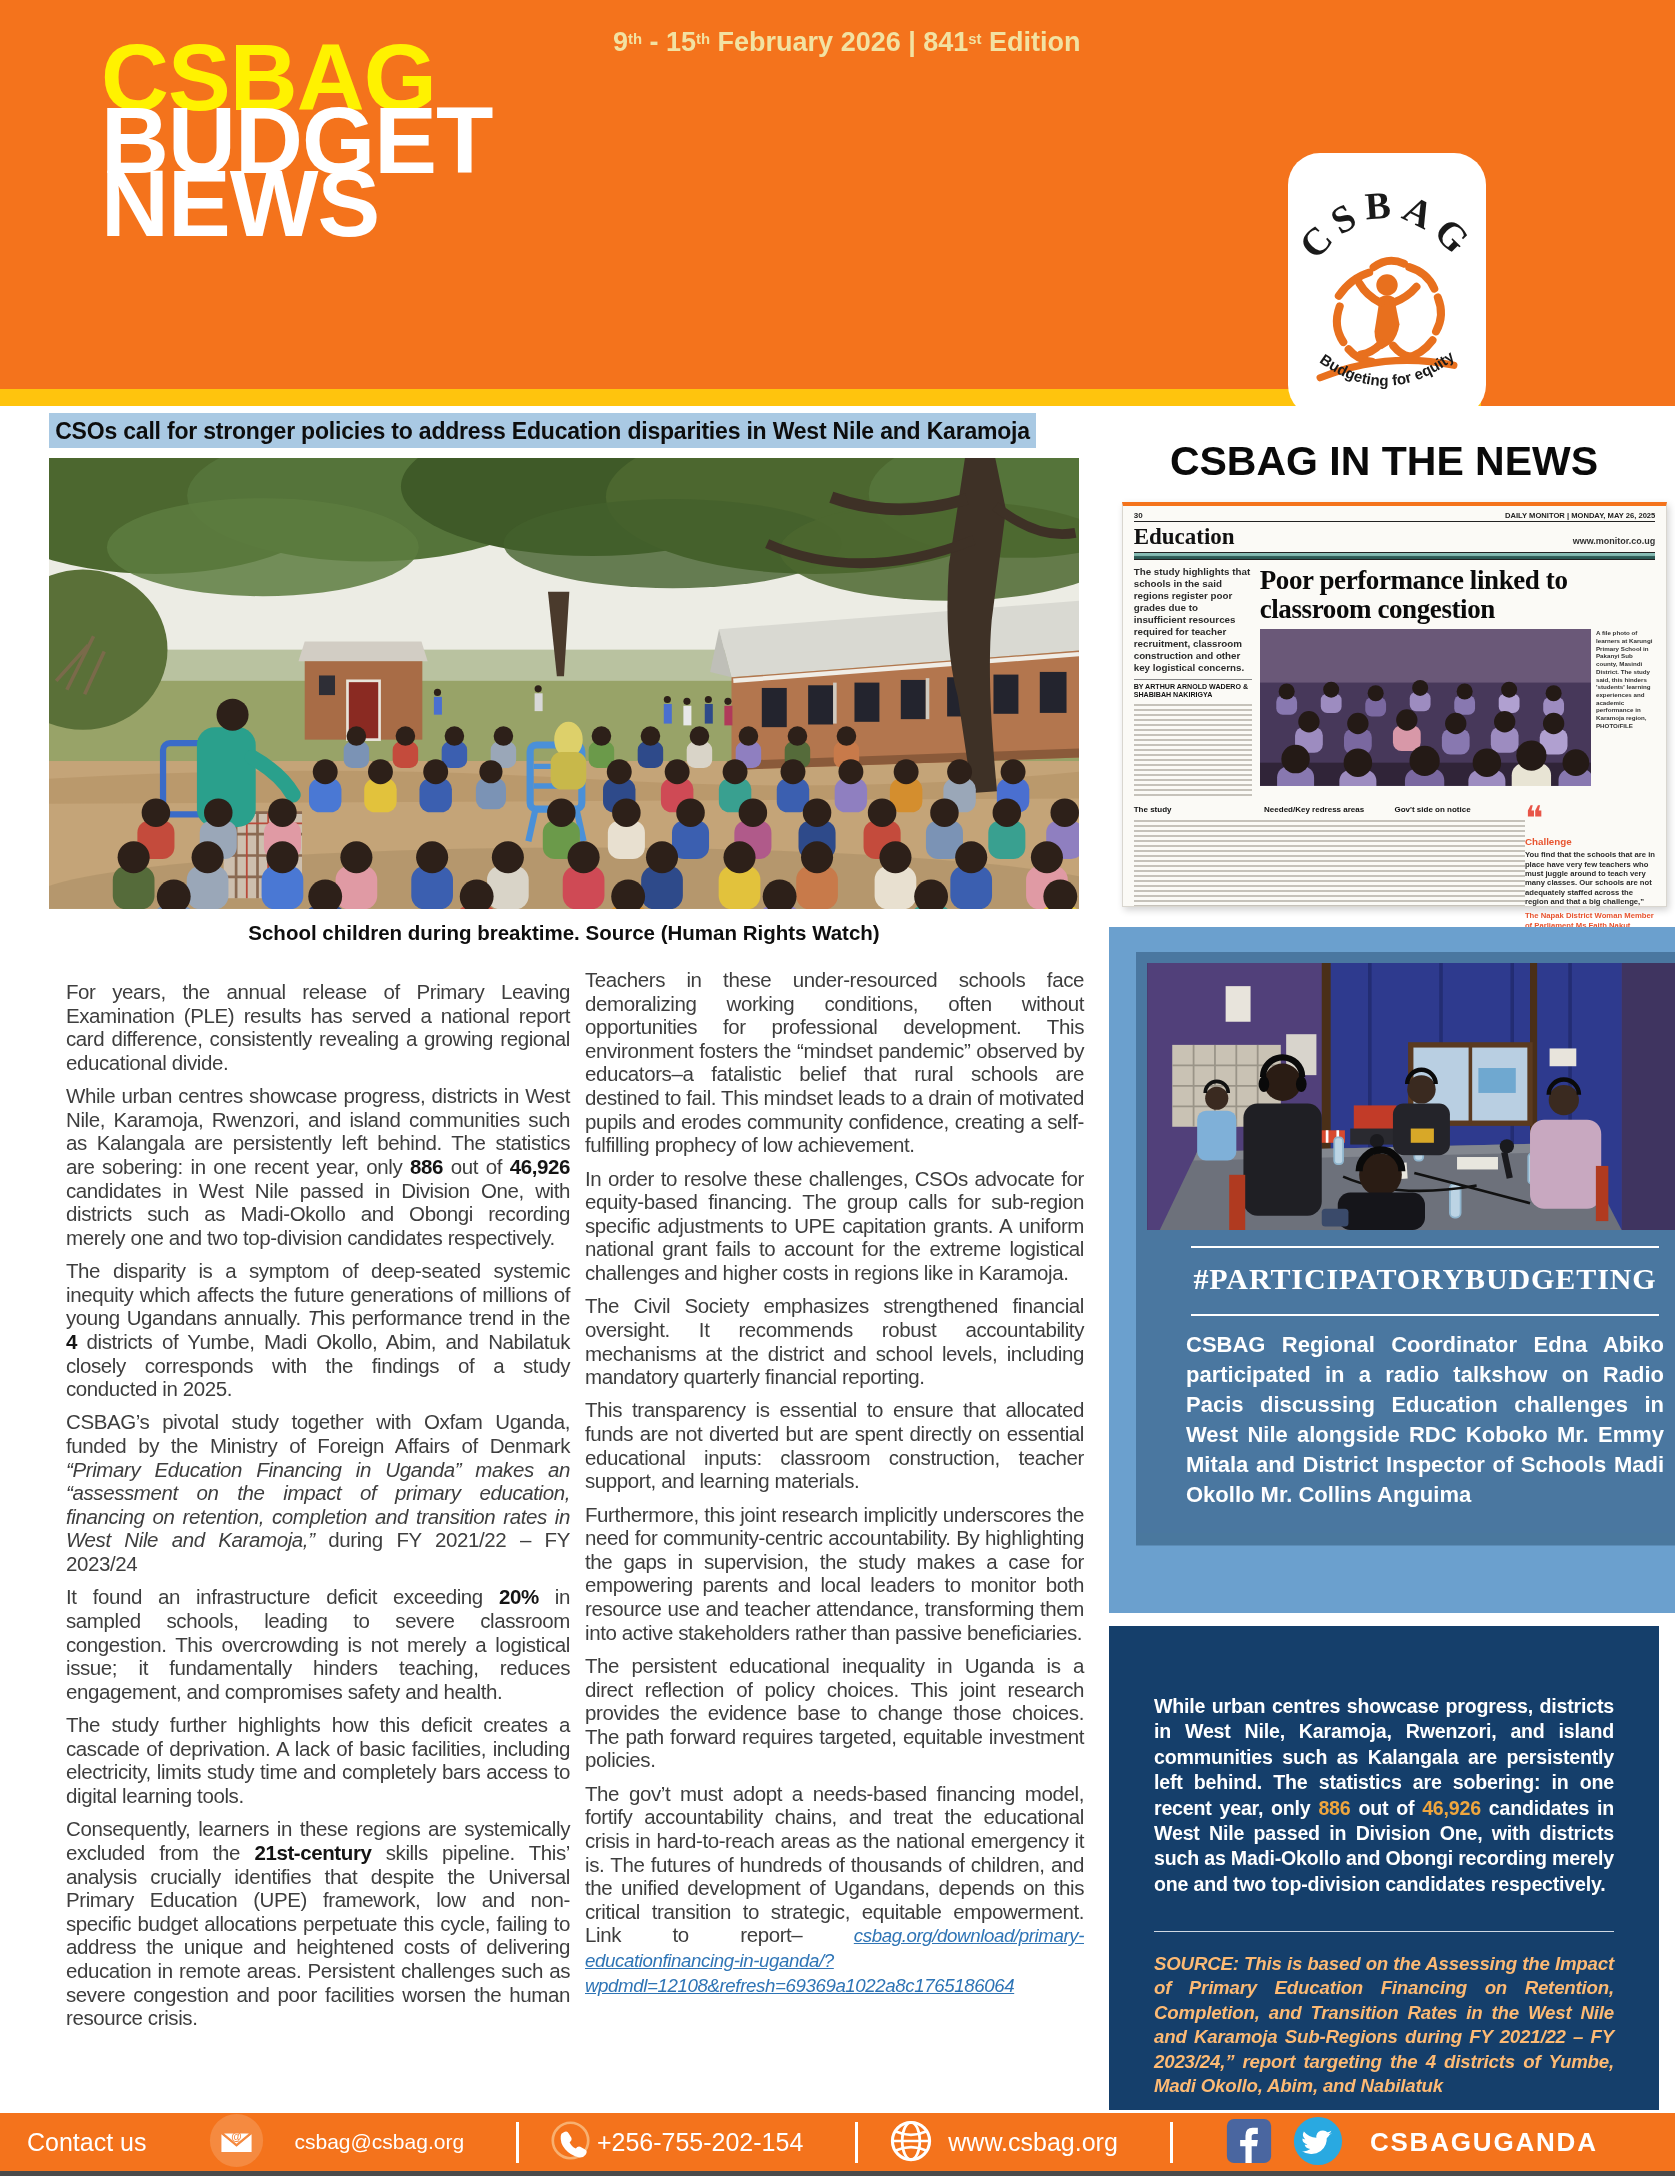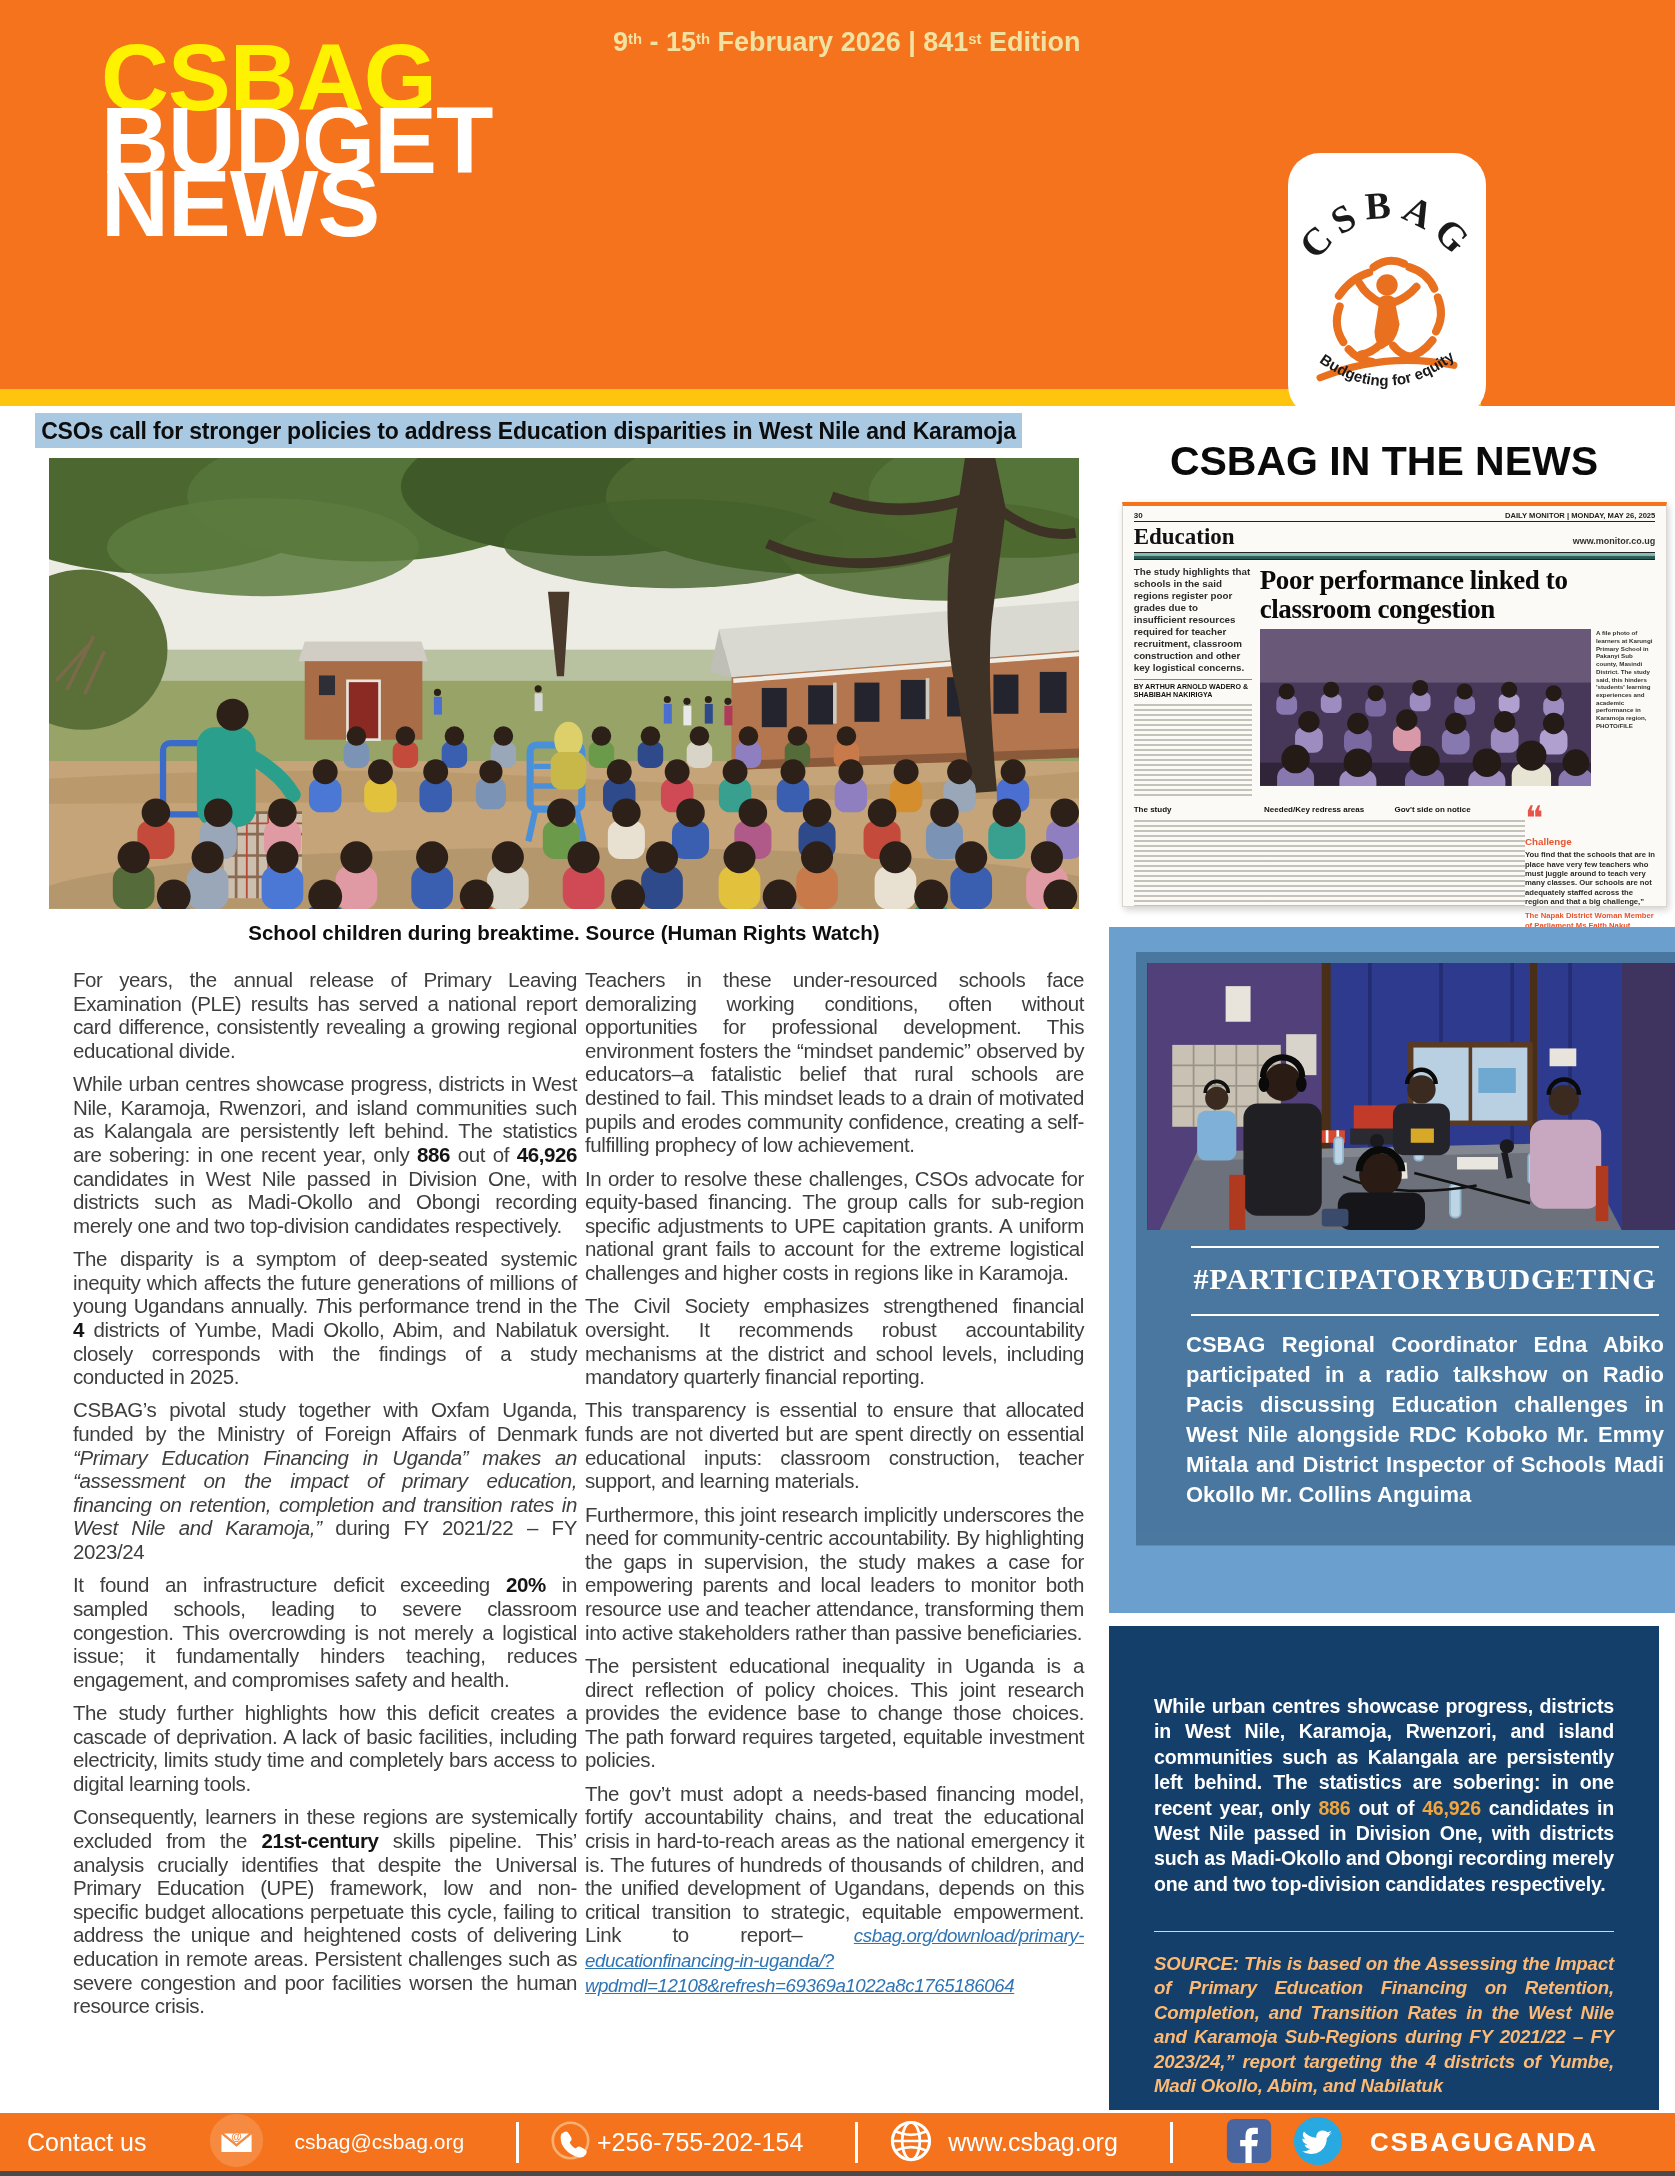--- a/index.html
+++ b/index.html
@@ -9,30 +9,30 @@
   .band{position:absolute;left:0;top:0;width:1481px;height:389px;background:#F4731C;}
   .band-right{position:absolute;left:1481px;top:0;width:194px;height:406px;background:#F4731C;}
   .gold-strip{position:absolute;left:0;top:389px;width:1481px;height:17px;background:#FFC40D;}
   .masthead{position:absolute;left:101px;top:46px;font-weight:bold;font-size:94px;letter-spacing:-0.9px;}
   .masthead div{height:63px;line-height:63px;}
   .t-yellow{color:#FFF200;} .t-white{color:#ffffff;}
   .edition{position:absolute;left:613px;top:27px;color:#F2E2A2;font-weight:bold;font-size:27px;white-space:nowrap;}
   .edition .sup{font-size:0.55em;position:relative;top:-0.45em;}
   .logo-box{position:absolute;left:1288px;top:153px;width:198px;height:264px;background:#ffffff;border-radius:32px;}
   
-  .headline{position:absolute;left:35px;top:417px;width:1032px;}
+  .headline{position:absolute;left:49px;top:417px;width:1032px;}
   .headline span{background:#A9C9E3;color:#0d0d0d;font-weight:bold;font-size:23px;letter-spacing:-0.2px;
                  padding:4.5px 6.2px;box-decoration-break:clone;-webkit-box-decoration-break:clone;}
   
   .photo-frame{position:absolute;left:49px;top:458px;width:1030px;height:451px;background:#e9e7df;}
   .caption{position:absolute;left:49px;top:921px;width:1030px;text-align:center;
            font-weight:bold;font-size:20.5px;color:#0e0e0e;}
   
   .col{position:absolute;top:968px;}
-  .col-1{left:73px;width:504px;}
+  .col-1{left:66px;width:504px;margin-top:12px;}
   .col-2{left:585px;width:499px;}
   .rich-p{margin:0 0 9.8px 0;font-size:20.5px;line-height:23.6px;letter-spacing:-0.4px;
           color:#3e3e3e;text-align:justify;}
   .seg-b{font-weight:bold;color:#141414;}
   .seg-i{font-style:italic;}
   .seg-link{color:#2E74B5;font-style:italic;text-decoration:underline;font-size:18.7px;cursor:pointer;}
   .seg-orange{color:#EFA63E;}
   
   .news-title{position:absolute;left:1109px;top:438px;width:550px;text-align:center;
               font-size:41px;font-weight:bold;color:#0a0a0a;letter-spacing:0px;}

